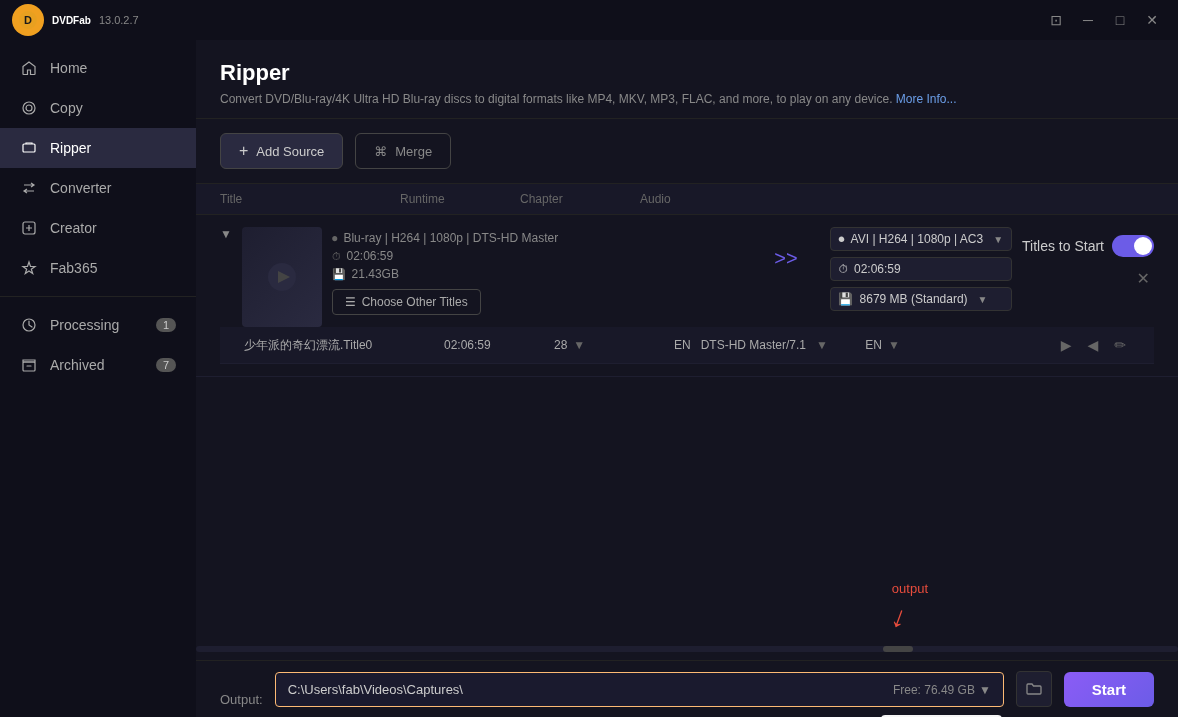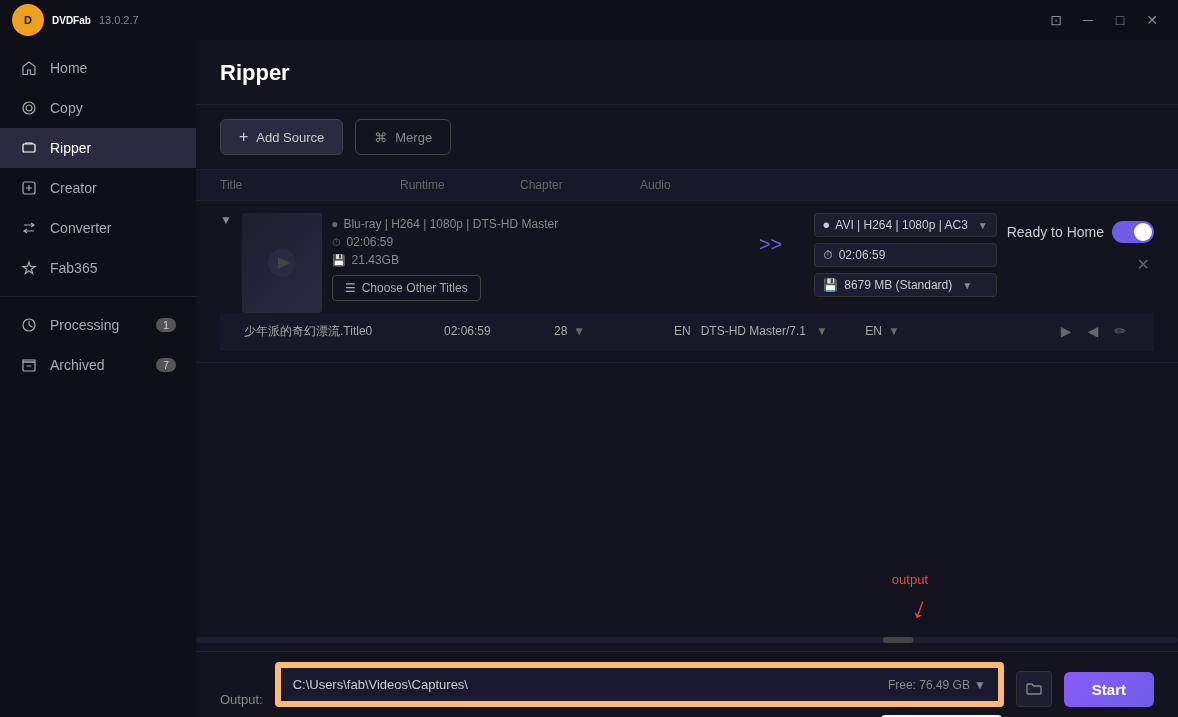--- a/index.html
+++ b/index.html
@@ -83,35 +83,35 @@
     .title-chapter { display: flex; align-items: center; gap: 6px; width: 120px; }
     .chapter-arrow { color: #666; }
     .title-audio { display: flex; align-items: center; gap: 6px; flex: 1; }
     .title-actions { display: flex; gap: 8px; }
     .row-action-btn { background: transparent; border: none; color: #666; cursor: pointer; font-size: 14px; padding: 2px 4px; }
 
     
     .output-section { padding: 10px 24px; border-top: 1px solid #222; background: #141420; flex-shrink: 0; position: relative; }
     .output-row { display: flex; align-items: flex-end; gap: 12px; }
     .output-label { color: #888; font-size: 13px; flex-shrink: 0; }
-    .output-path { flex: 1; background: #1a1a2e; border: 6px solid #fdba74; border-radius: 4px; padding: 9px 12px; color: #ccc; font-size: 13px; display: flex; align-items: center; justify-content: space-between; }
+    .output-path { flex: 1; background: #1a1a2e; border: 1px solid #fdba74; border-radius: 4px; padding: 9px 12px; color: #ccc; font-size: 13px; display: flex; align-items: center; justify-content: space-between; }
     .free-space { color: #888; font-size: 12px; display: flex; align-items: center; gap: 4px; }
     .folder-btn { width: 36px; height: 36px; background: #1e1e30; border: 1px solid #333; border-radius: 4px; cursor: pointer; display: flex; align-items: center; justify-content: center; color: #888; font-size: 16px; }
     .start-btn { background: linear-gradient(135deg, #8b5cf6, #6c5ce7); border: none; color: #fff; padding: 9px 28px; border-radius: 6px; cursor: pointer; font-size: 15px; font-weight: 600; }
 
     .scrollbar-area { height: 6px; background: #1e1e30; margin: 8px 0; border-radius: 3px; }
     .scrollbar-thumb { height: 6px; width: 30px; background: #444; border-radius: 3px; margin-left: 70%; }
 
     
     .tooltip { position: absolute; bottom: -28px; right: 50px; background: #f5f5f5; color: #333; padding: 4px 8px; border-radius: 4px; font-size: 11px; white-space: nowrap; }
 
     .output-container { position: relative; }
 
     
-    .output-annotation { position: absolute; top: -80px; right: 250px; display: flex; flex-direction: column; align-items: flex-end; }
+    .output-annotation { position: absolute; top: -80px; right: 250px; display: flex; flex-direction: column; align-items: flex-start; }
     .annotation-text { color: #e74c3c; font-size: 13px; margin-bottom: 4px; }
     .annotation-arrow { color: #e74c3c; font-size: 30px; transform: rotate(20deg); }
   </style>
 </head>
 <body>
 
 <div class="titlebar">
   <div class="titlebar-left">
     <div class="app-logo">
       <svg width="20" height="20" viewBox="0 0 20 20">
@@ -155,33 +155,33 @@
         <svg width="16" height="16" viewBox="0 0 16 16" fill="none">
             <rect x="2" y="4" width="12" height="8" rx="1" stroke="#fff" stroke-width="1.2"></rect>
             <path d="M5 4V3h6v1" stroke="#fff" stroke-width="1.2"></path>
           </svg>
       </span>
       <span>Ripper</span>
     </div>
     <div class="sidebar-item">
       <span class="sidebar-icon">
         <svg width="16" height="16" viewBox="0 0 16 16" fill="none">
+            <path d="M3 5h10M10 3l3 2-3 2M13 11H3M6 9l-3 2 3 2" stroke="#aaa" stroke-width="1.2"></path>
+          </svg>
+      </span>
+      <span>Converter</span>
+    </div>
+    <div class="sidebar-item">
+      <span class="sidebar-icon">
+        <svg width="16" height="16" viewBox="0 0 16 16" fill="none">
             <rect x="2" y="2" width="12" height="12" rx="2" stroke="#aaa" stroke-width="1.2"></rect>
             <path d="M5 8h6M8 5v6" stroke="#aaa" stroke-width="1.2"></path>
           </svg>
       </span>
       <span>Creator</span>
-    </div>
-    <div class="sidebar-item">
-      <span class="sidebar-icon">
-        <svg width="16" height="16" viewBox="0 0 16 16" fill="none">
-            <path d="M3 5h10M10 3l3 2-3 2M13 11H3M6 9l-3 2 3 2" stroke="#aaa" stroke-width="1.2"></path>
-          </svg>
-      </span>
-      <span>Converter</span>
     </div>
     <div class="sidebar-item">
       <span class="sidebar-icon">
         <svg width="16" height="16" viewBox="0 0 16 16" fill="none">
             <path d="M8 2l1.5 4.5H14l-3.7 2.7 1.4 4.3L8 11 4.3 13.5l1.4-4.3L2 6.5h4.5z" stroke="#aaa" stroke-width="1.2" fill="none"></path>
           </svg>
       </span>
       <span>Fab365</span>
     </div>
     <div style="margin-top: 8px; border-top: 1px solid #222; padding-top: 8px;"></div>
@@ -205,20 +205,24 @@
       </span>
       <span>Archived</span>
       <span class="sidebar-badge">7</span>
     </div>
   </div>
 
   <div class="content">
 
     <div class="page-header">
       <div class="page-title">Ripper</div>
+      <div class="page-desc">
+        <span>Convert DVD/Blu-ray/4K Ultra HD Blu-ray discs to digital formats like MP4, MKV, MP3, FLAC, and more, to play on any device.</span>
+        <a href="#">More Info...</a>
+      </div>
     </div>
 
     <div class="toolbar">
       <button class="btn-primary">
         <span style="font-size:16px;font-weight:300;">+</span>
         <span>Add Source</span>
       </button>
       <button class="btn-merge">
         <span>⌘</span>
         <span>Merge</span>
@@ -282,21 +286,21 @@
             </div>
             <div class="format-select">
               <span>💾</span>
               <span>8679 MB (Standard)</span>
               <span class="arrow-icon">▼</span>
             </div>
           </div>
 
           <div style="display:flex; flex-direction:column; align-items:flex-end; gap:8px; padding: 8px 0;">
             <div style="display:flex; align-items:center; gap:8px;">
-              <span class="ready-label">Ready to Home</span>
+              <span class="ready-label">Titles to Start</span>
               <div class="toggle-switch">
                 <div class="toggle-knob"></div>
               </div>
             </div>
             <span class="close-btn">✕</span>
           </div>
         </div>
 
         <div class="title-row">
           <div class="title-name">少年派的奇幻漂流.Title0</div>

